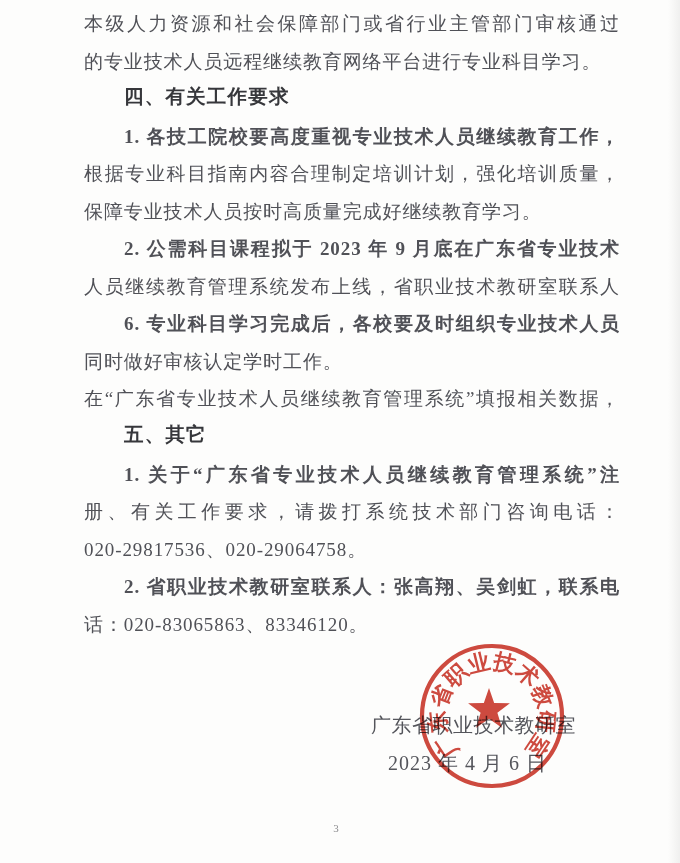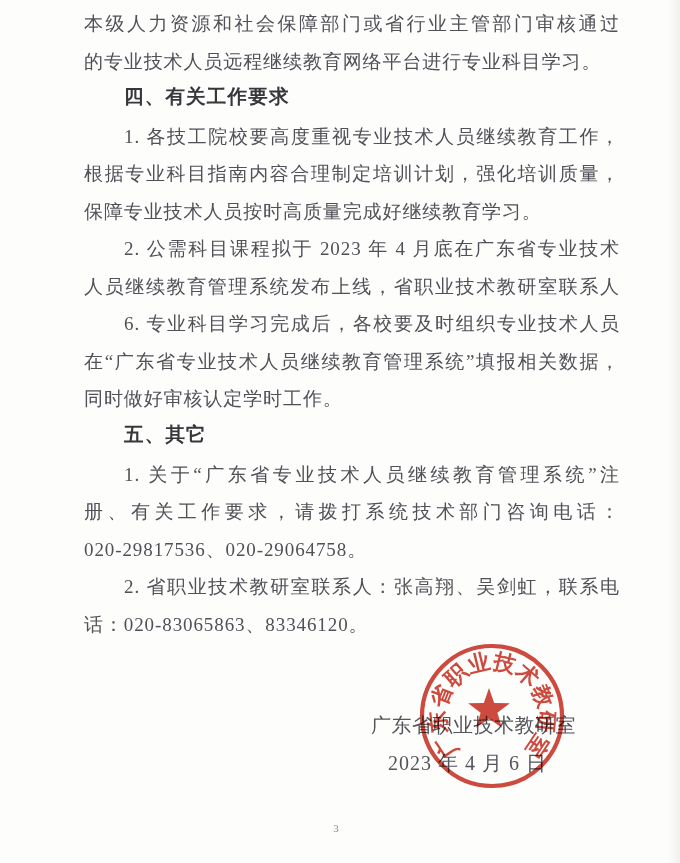--- a/index.html
+++ b/index.html
@@ -31,21 +31,21 @@
     line-height: 37.55px;
     letter-spacing: 0.9px;
     color: #505157;
     white-space: nowrap;
   }
   .line.flush {
     white-space: normal;
     text-align: justify;
     text-align-last: justify;
   }
-  .indent { padding-left: 40px; }
+  .indent { padding-left: 40px; font-weight: bold; }
   .heading {
     margin: 0;
     padding-left: 40px;
     font-family: Liberation Mono, monospace;
     font-weight: 700;
     font-size: 19.5px;
     line-height: 37.55px;
     letter-spacing: 1.2px;
     color: #36373b;
   }
@@ -94,26 +94,26 @@
   <div class="content">
     <p class="line flush">本级人力资源和社会保障部门或省行业主管部门审核通过</p>
     <p class="line">的专业技术人员远程继续教育网络平台进行专业科目学习。</p>
 
     <h3 class="heading">四、有关工作要求</h3>
 
     <p class="line flush indent">1. 各技工院校要高度重视专业技术人员继续教育工作，</p>
     <p class="line flush">根据专业科目指南内容合理制定培训计划，强化培训质量，</p>
     <p class="line">保障专业技术人员按时高质量完成好继续教育学习。</p>
 
-    <p class="line flush indent">2. 公需科目课程拟于 2023 年 4 月底在广东省专业技术</p>
+    <p class="line flush indent">2. 公需科目课程拟于 2023 年 9 月底在广东省专业技术</p>
     <p class="line flush">人员继续教育管理系统发布上线，省职业技术教研室联系人</p>
 
     <p class="line flush indent">6. 专业科目学习完成后，各校要及时组织专业技术人员</p>
+    <p class="line">同时做好审核认定学时工作。</p>
     <p class="line flush">在“广东省专业技术人员继续教育管理系统”填报相关数据，</p>
-    <p class="line">同时做好审核认定学时工作。</p>
 
     <h3 class="heading">五、其它</h3>
 
     <p class="line flush indent">1. 关于“广东省专业技术人员继续教育管理系统”注</p>
     <p class="line flush">册、有关工作要求，请拨打系统技术部门咨询电话：</p>
     <p class="line">020-29817536、020-29064758。</p>
 
     <p class="line flush indent">2. 省职业技术教研室联系人：张高翔、吴剑虹，联系电</p>
     <p class="line">话：020-83065863、83346120。</p>
   </div>

